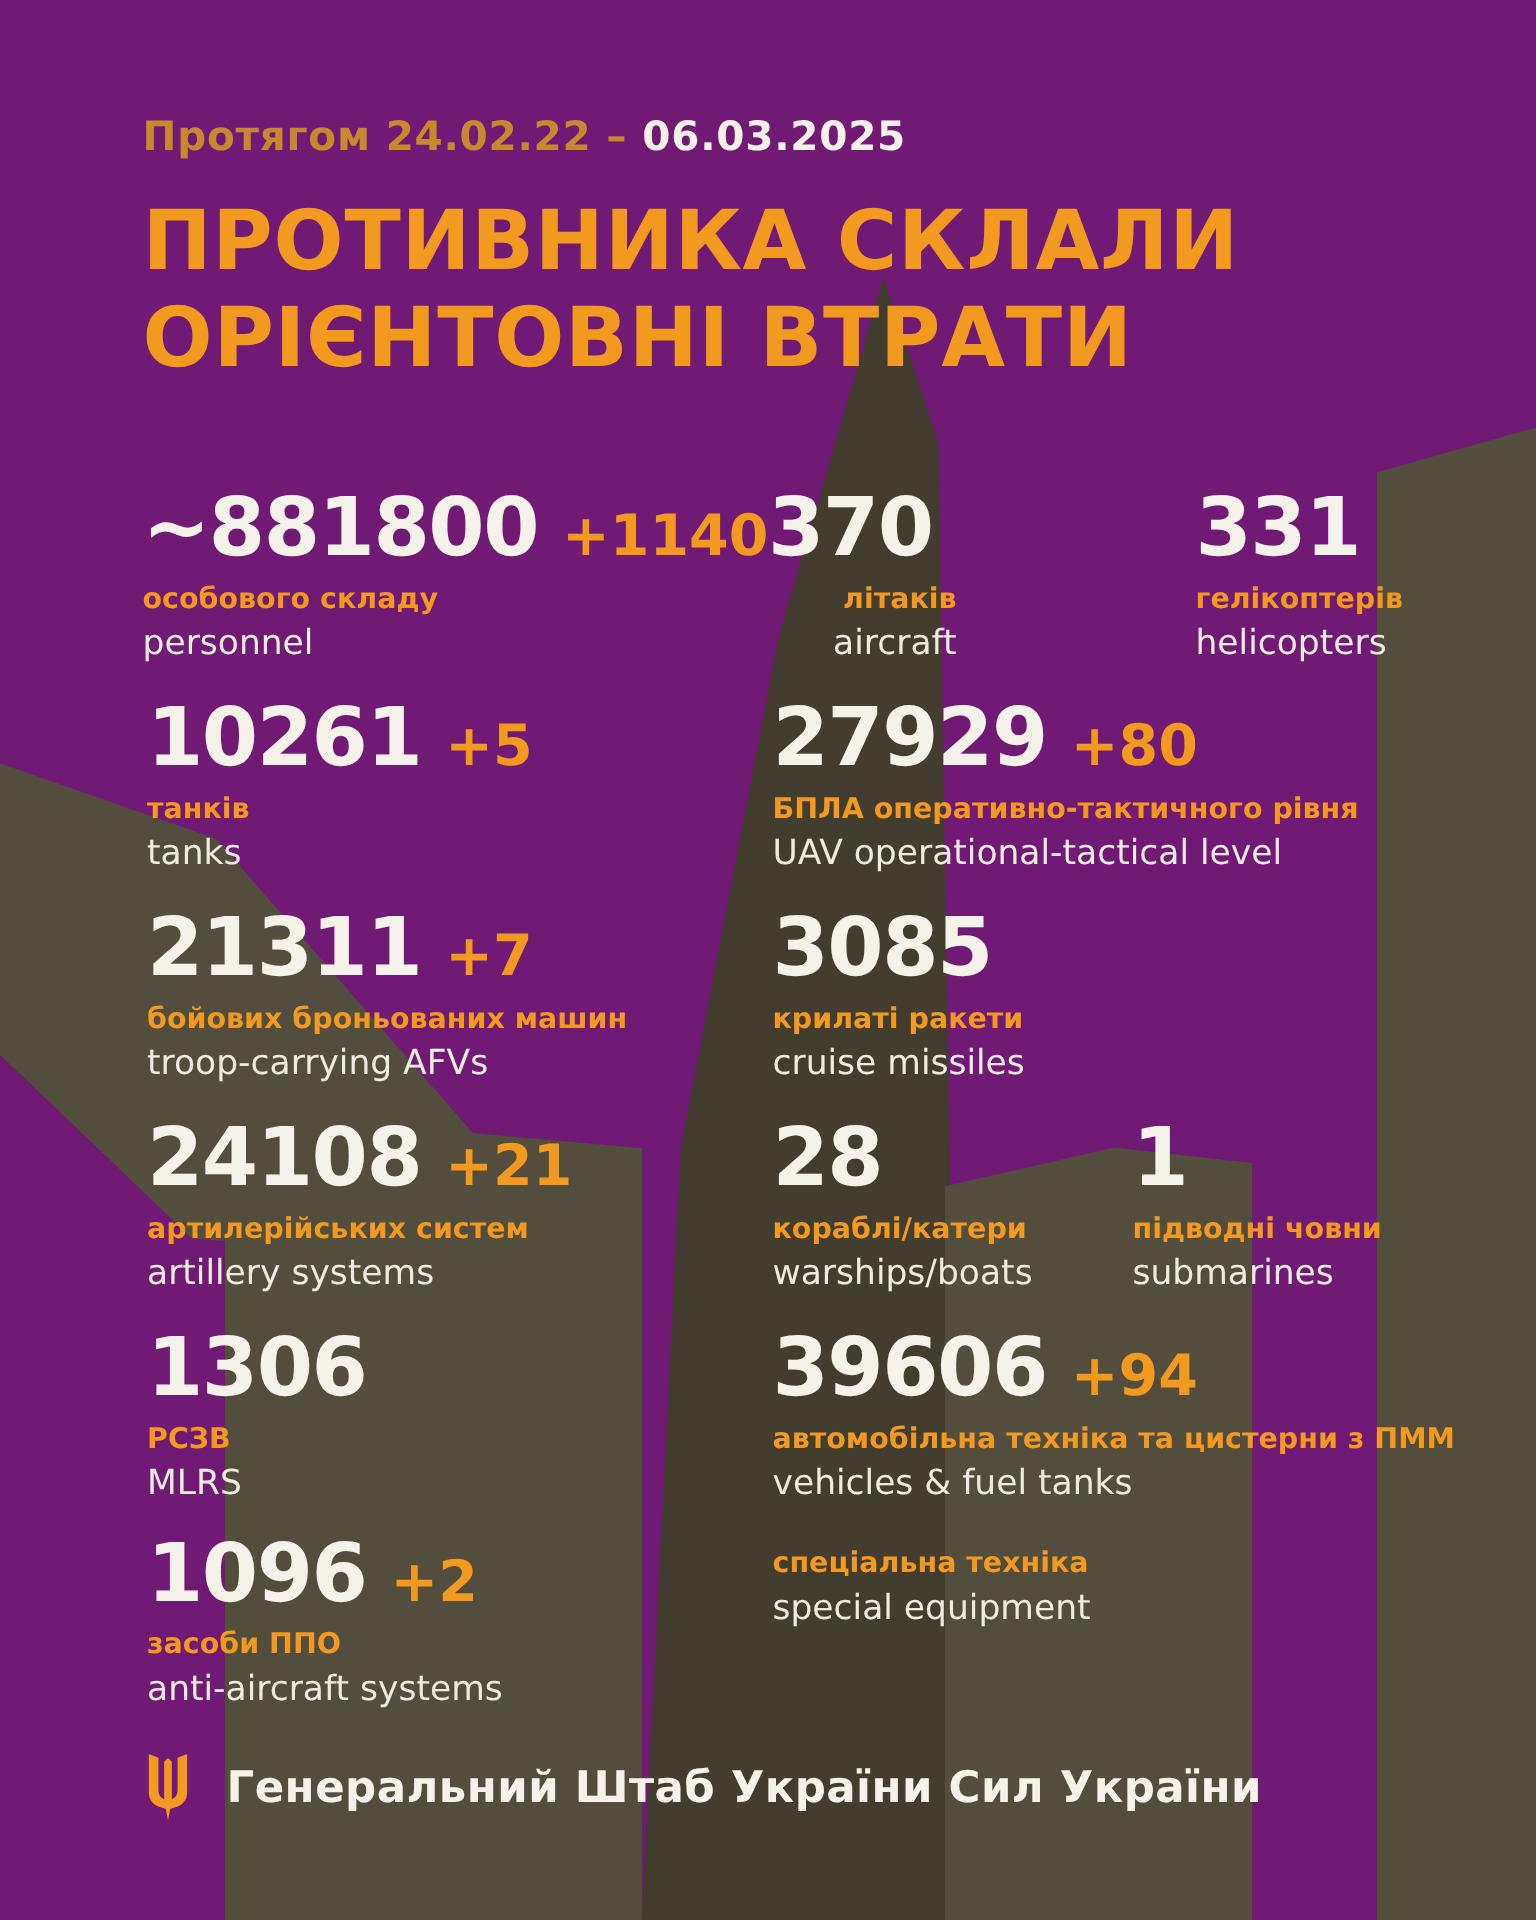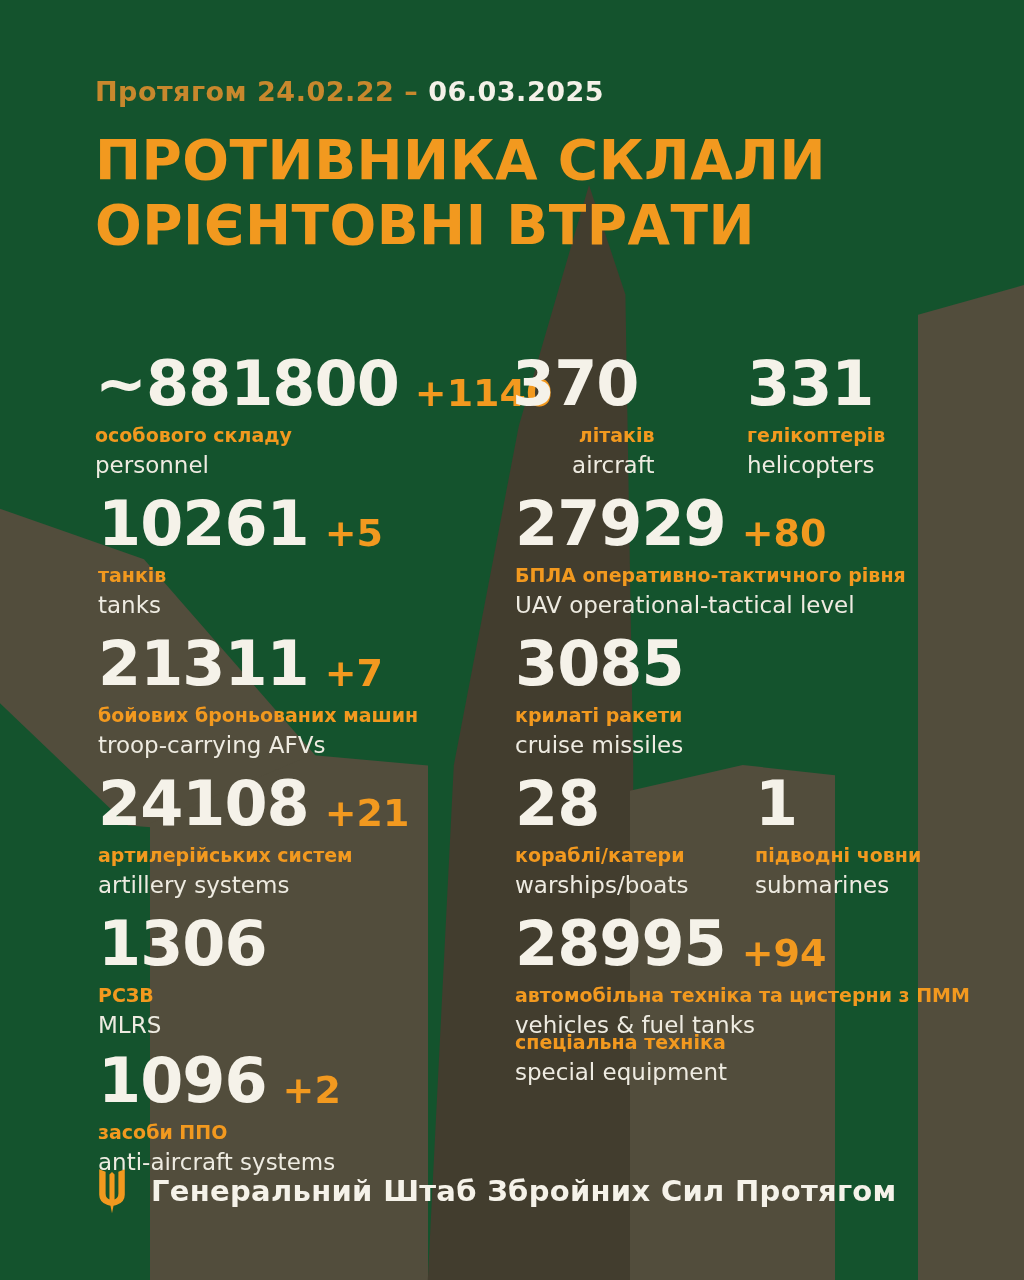--- a/index.html
+++ b/index.html
@@ -6,21 +6,21 @@
   html, body { width: 1024px; height: 1280px; }
   body {
     font-family: "DejaVu Sans", "Liberation Sans", sans-serif;
     background: #4a4534;
     overflow: hidden;
   }
   #poster {
     position: relative;
     width: 1024px;
     height: 1280px;
-    background: #14532d;
+    background: #701a75;
     overflow: hidden;
   }
   
   .wm { position: absolute; z-index: 0; }
   .wm-light { background: #524d3c; }
   .wm-dark  { background: #423d2e; }
   #wm-left-blade {
     left: 0; top: 480px; width: 320px; height: 360px;
     clip-path: polygon(0% 8%, 45% 22%, 100% 78%, 100% 100%, 40% 96%, 0% 62%);
   }
@@ -50,22 +50,22 @@
   .date { color: #f4f1e8; margin-left: 10px; }
   #main-title {
     left: 95px; top: 128px;
     font-size: 55px; font-weight: bold; line-height: 1.18;
     color: #f2991f; letter-spacing: 0.5px;
     text-transform: uppercase;
   }
   .stat { position: absolute; z-index: 1; }
   .num-row { display: flex; align-items: flex-end; }
   .num {
-    font-size: 62px; font-weight: bold; color: #f5f2e9;
-    line-height: 1; letter-spacing: -1px; white-space: nowrap; margin-top: 28px;
+    font-size: 54px; font-weight: bold; color: #f5f2e9;
+    line-height: 1; letter-spacing: -1px; white-space: nowrap;
   }
   .delta {
     font-size: 38px; font-weight: bold; color: #f2991f;
     line-height: 1; padding-bottom: 3px; margin-left: 16px; white-space: nowrap;
   }
   .label-uk {
     font-size: 19px; font-weight: bold; color: #f2991f;
     margin-top: 10px; line-height: 1.12; white-space: nowrap;
   }
   .label-en {
@@ -114,21 +114,21 @@
 
   <div class="stat" style="left:512px; top:325px;text-align:right;">
     <div class="num-row">
         <span class="num">370</span>
         <span class="delta"></span>
       </div>
     <div class="label-uk">літаків</div>
     <div class="label-en">aircraft</div>
   </div>
 
-  <div class="stat" style="left:747px; top:325px;">
+  <div class="stat" style="left:797px; top:325px;">
     <div class="num-row">
         <span class="num">331</span>
         <span class="delta"></span>
       </div>
     <div class="label-uk">гелікоптерів</div>
     <div class="label-en">helicopters</div>
   </div>
 
   <div class="stat" style="left:98px;  top:465px;">
     <div class="num-row">
@@ -197,21 +197,21 @@
     <div class="num-row">
         <span class="num">1306</span>
         <span class="delta"></span>
       </div>
     <div class="label-uk">РСЗВ</div>
     <div class="label-en">MLRS</div>
   </div>
 
   <div class="stat" style="left:515px; top:885px;">
     <div class="num-row">
-        <span class="num">28995</span>
+        <span class="num">39606</span>
         <span class="delta">+94</span>
       </div>
     <div class="label-uk">автомобільна техніка та цистерни з ПММ</div>
     <div class="label-en">vehicles &amp; fuel tanks</div>
   </div>
 
   <div class="stat" style="left:98px;  top:1022px;">
     <div class="num-row">
         <span class="num">1096</span>
         <span class="delta">+2</span>
@@ -224,16 +224,16 @@
     <div class="label-uk">спеціальна техніка</div>
     <div class="label-en">special equipment</div>
   </div>
 
   <div class="content" id="footer">
     <span>
       <svg width="34" height="46" viewBox="0 0 26 36" fill="#f2991f" xmlns="http://www.w3.org/2000/svg">
         <path d="M3 1 L8 3 L8 20 Q8 23.5 11 24.6 L11 5 L13 3.2 L15 5 L15 24.6 Q18 23.5 18 20 L18 3 L23 1 L23 21 Q23 27 16.5 29 L14.2 29.6 L13 35.5 L11.8 29.6 L9.5 29 Q3 27 3 21 Z"></path>
       </svg>
     </span>
-    <span id="footer-text">Генеральний Штаб Збройних Сил Протягом</span>
+    <span id="footer-text">Генеральний Штаб України Сил України</span>
   </div>
 
 </div>
 
 </body></html>

